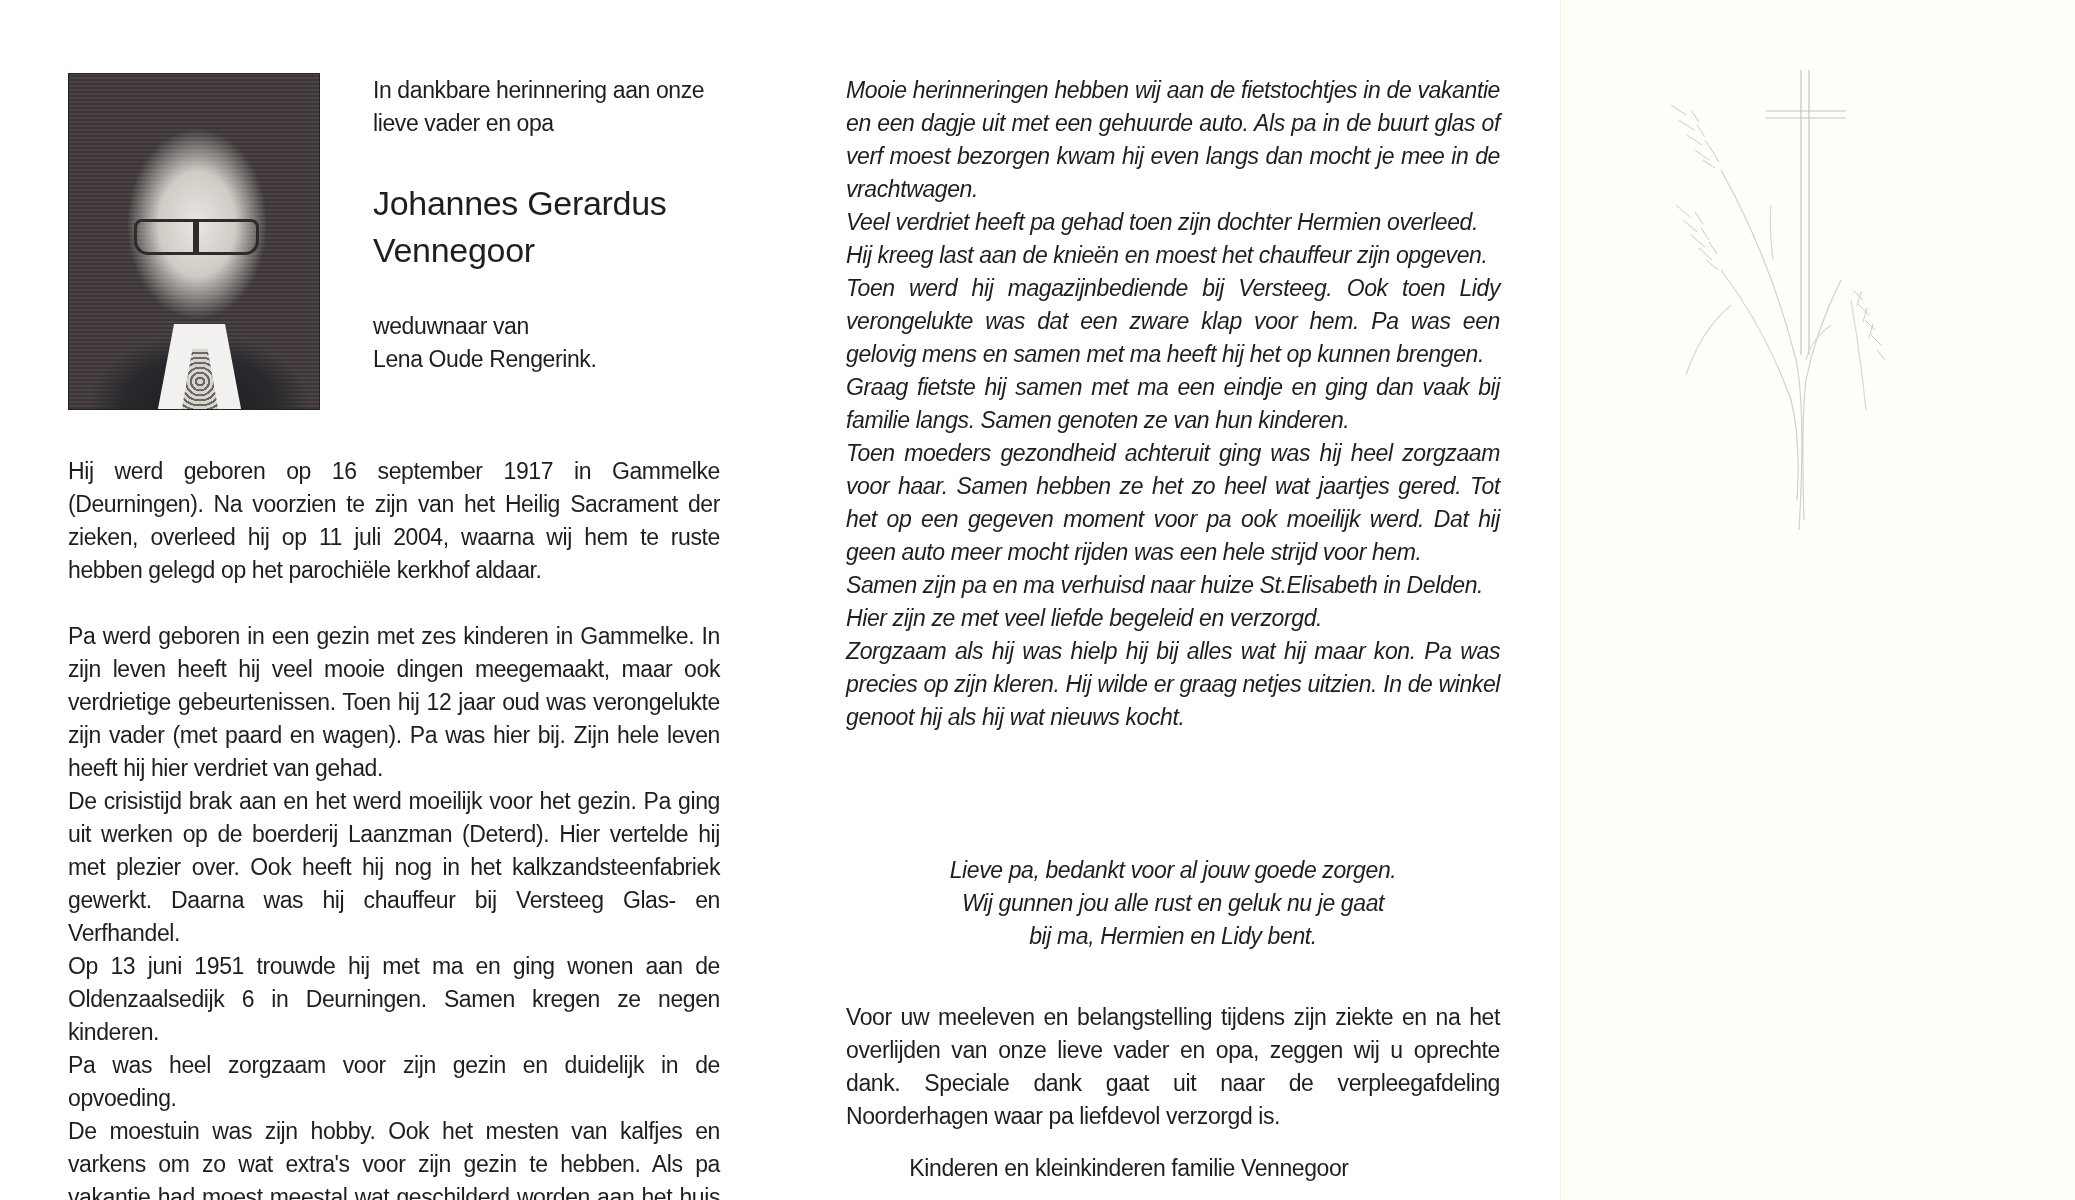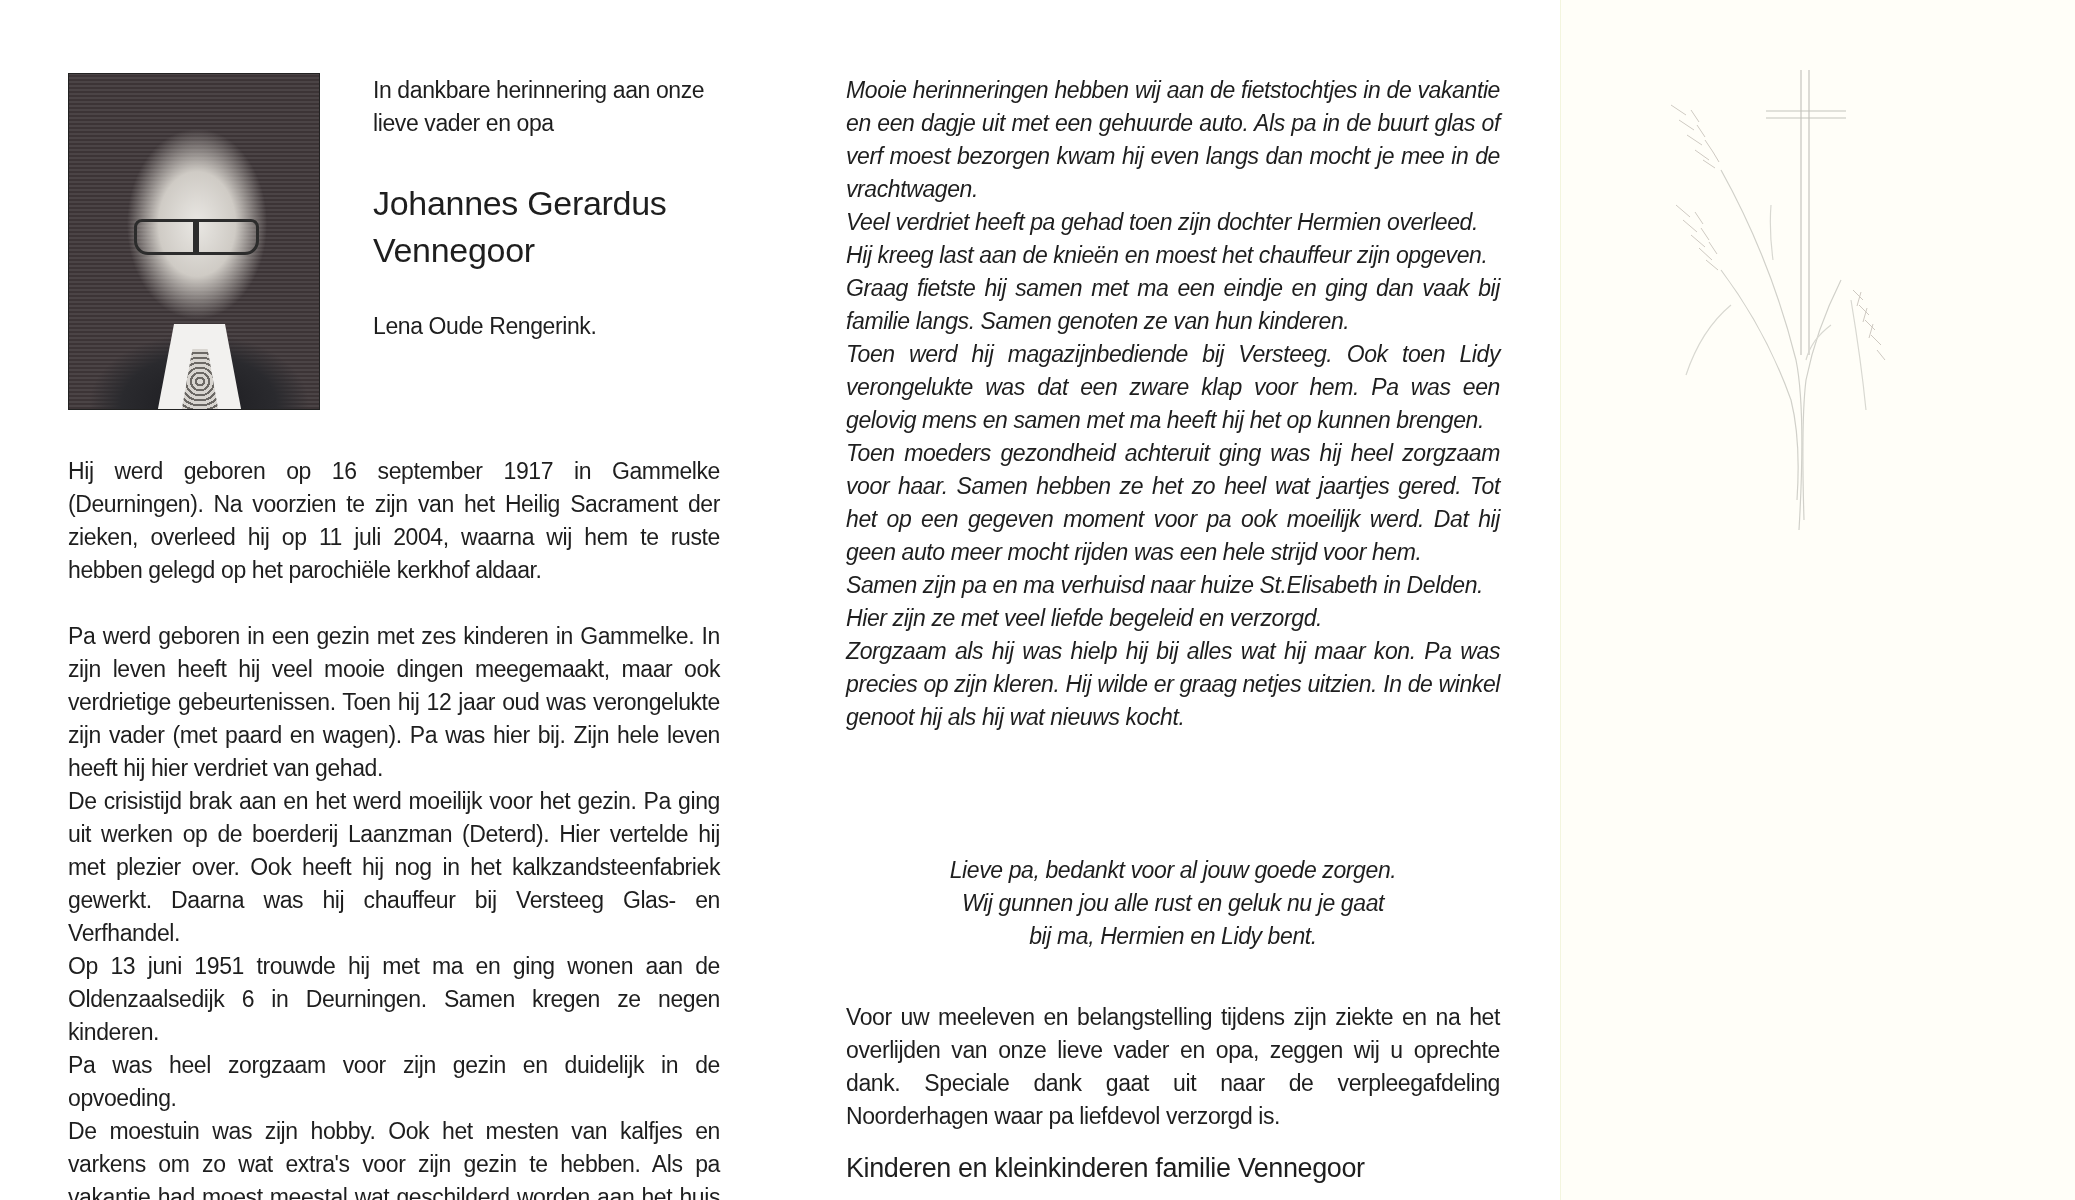--- a/index.html
+++ b/index.html
@@ -63,22 +63,22 @@
     .col-mid { left: 846px; top: 46px; width: 654px; font-style: italic; }
     .gap { height: 33px; }
     .poem {
       position: absolute; left: 846px; top: 826px; width: 654px;
       font-style: italic; text-align: center;
       font-size: 23px; line-height: 33px; letter-spacing: -0.4px;
     }
     .poem p { margin: 0; }
     .thanks { left: 846px; top: 973px; width: 654px; }
     .signature {
-      position: absolute; left: 846px; top: 1124px; width: 654px;
-      text-align: left; font-size: 27px; line-height: 33px; letter-spacing: -0.4px;
+      position: absolute; left: 802px; top: 1124px; width: 654px;
+      text-align: center; font-size: 23px; line-height: 33px; letter-spacing: -0.4px;
     }
     .decor { position: absolute; left: 0; top: 0; }
   </style>
 </head>
 <body>
 
 <div class="card-left">
 
   <div class="photo" title="Portrait of Johannes Gerardus Vennegoor">
     <div class="shirt"></div>
@@ -90,39 +90,40 @@
     <p>In dankbare herinnering aan onze</p>
     <p>lieve vader en opa</p>
   </div>
 
   <div class="text name">
     <p>Johannes Gerardus</p>
     <p>Vennegoor</p>
   </div>
 
   <div class="text widow">
+    <p>weduwnaar van</p>
     <p>Lena Oude Rengerink.</p>
   </div>
 
   <div class="text col-left">
     <p>Hij werd geboren op 16 september 1917 in Gammelke (Deurningen). Na voorzien te zijn van het Heilig Sacrament der zieken, overleed hij op 11 juli 2004, waarna wij hem te ruste hebben gelegd op het parochiële kerkhof aldaar.</p>
     <div class="gap"></div>
     <p>Pa werd geboren in een gezin met zes kinderen in Gammelke. In zijn leven heeft hij veel mooie dingen meegemaakt, maar ook verdrietige gebeurtenissen. Toen hij 12 jaar oud was verongelukte zijn vader (met paard en wagen). Pa was hier bij. Zijn hele leven heeft hij hier verdriet van gehad.</p>
     <p>De crisistijd brak aan en het werd moeilijk voor het gezin. Pa ging uit werken op de boerderij Laanzman (Deterd). Hier vertelde hij met plezier over. Ook heeft hij nog in het kalkzandsteenfabriek gewerkt. Daarna was hij chauffeur bij Versteeg Glas- en Verfhandel.</p>
     <p>Op 13 juni 1951 trouwde hij met ma en ging wonen aan de Oldenzaalsedijk 6 in Deurningen. Samen kregen ze negen kinderen.</p>
     <p>Pa was heel zorgzaam voor zijn gezin en duidelijk in de opvoeding.</p>
     <p>De moestuin was zijn hobby. Ook het mesten van kalfjes en varkens om zo wat extra's voor zijn gezin te hebben. Als pa vakantie had moest meestal wat geschilderd worden aan het huis of schuur.</p>
   </div>
 
   <div class="text col-mid">
     <p>Mooie herinneringen hebben wij aan de fietstochtjes in de vakantie en een dagje uit met een gehuurde auto. Als pa in de buurt glas of verf moest bezorgen kwam hij even langs dan mocht je mee in de vrachtwagen.</p>
     <p>Veel verdriet heeft pa gehad toen zijn dochter Hermien overleed.</p>
     <p>Hij kreeg last aan de knieën en moest het chauffeur zijn opgeven.</p>
+    <p>Toen werd hij magazijnbediende bij Versteeg. Ook toen Lidy verongelukte was dat een zware klap voor hem. Pa was een gelovig mens en samen met ma heeft hij het op kunnen brengen.</p>
     <p>Graag fietste hij samen met ma een eindje en ging dan vaak bij familie langs. Samen genoten ze van hun kinderen.</p>
-    <p>Toen werd hij magazijnbediende bij Versteeg. Ook toen Lidy verongelukte was dat een zware klap voor hem. Pa was een gelovig mens en samen met ma heeft hij het op kunnen brengen.</p>
     <p>Toen moeders gezondheid achteruit ging was hij heel zorgzaam voor haar. Samen hebben ze het zo heel wat jaartjes gered. Tot het op een gegeven moment voor pa ook moeilijk werd. Dat hij geen auto meer mocht rijden was een hele strijd voor hem.</p>
     <p>Samen zijn pa en ma verhuisd naar huize St.Elisabeth in Delden.</p>
     <p>Hier zijn ze met veel liefde begeleid en verzorgd.</p>
     <p>Zorgzaam als hij was hielp hij bij alles wat hij maar kon. Pa was precies op zijn kleren. Hij wilde er graag netjes uitzien. In de winkel genoot hij als hij wat nieuws kocht.</p>
   </div>
 
   <div class="poem">
     <p>Lieve pa, bedankt voor al jouw goede zorgen.</p>
     <p>Wij gunnen jou alle rust en geluk nu je gaat</p>
     <p>bij ma, Hermien en Lidy bent.</p>

